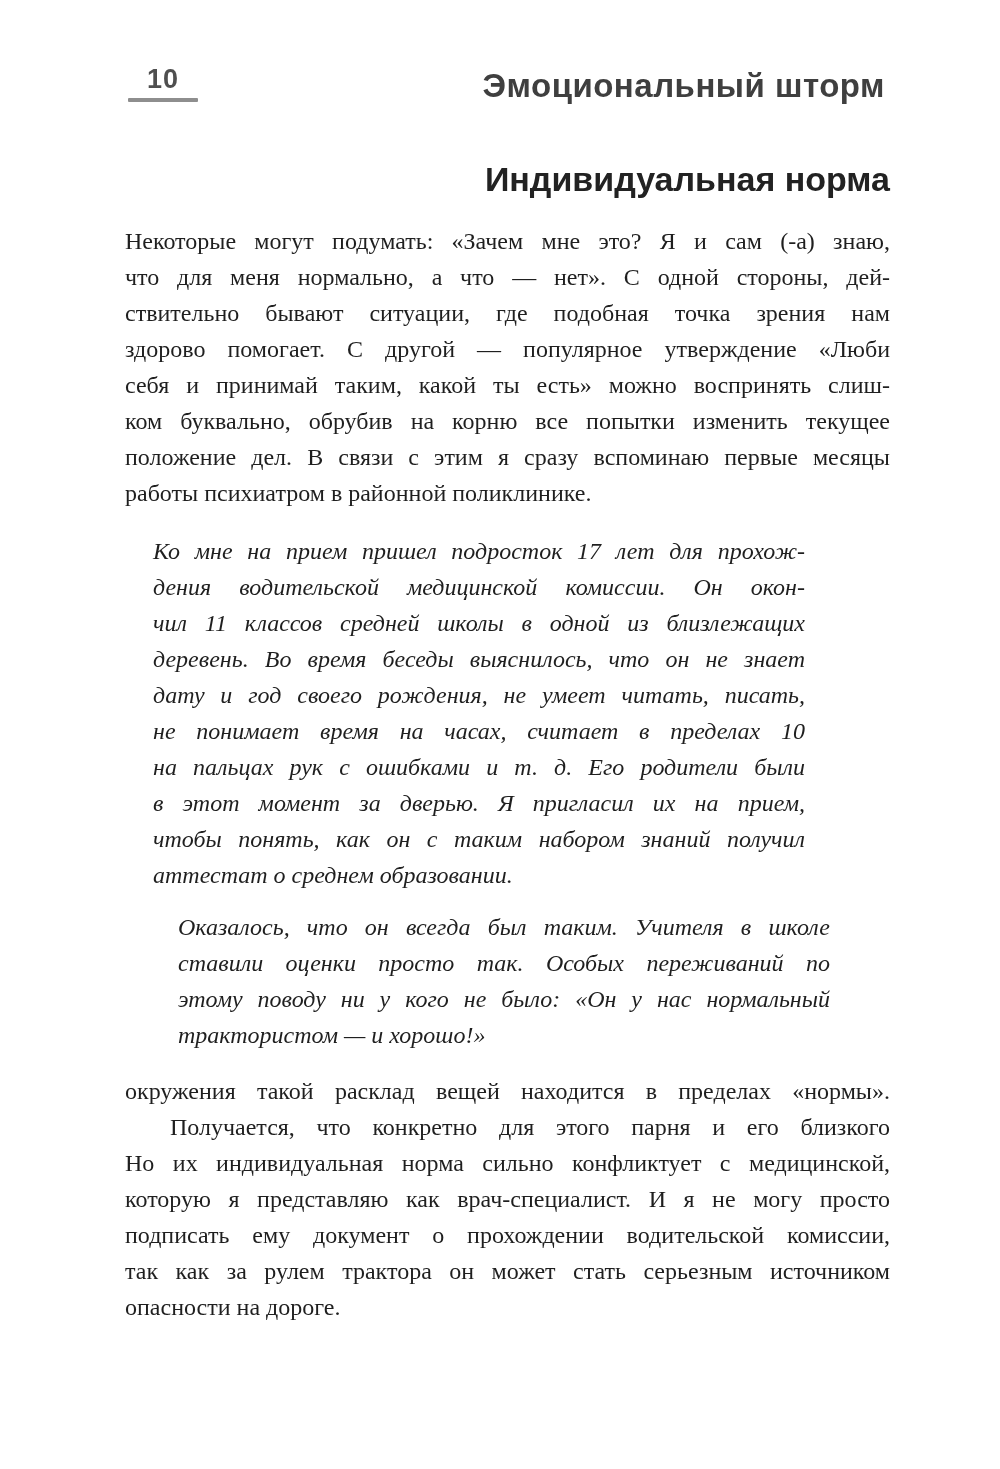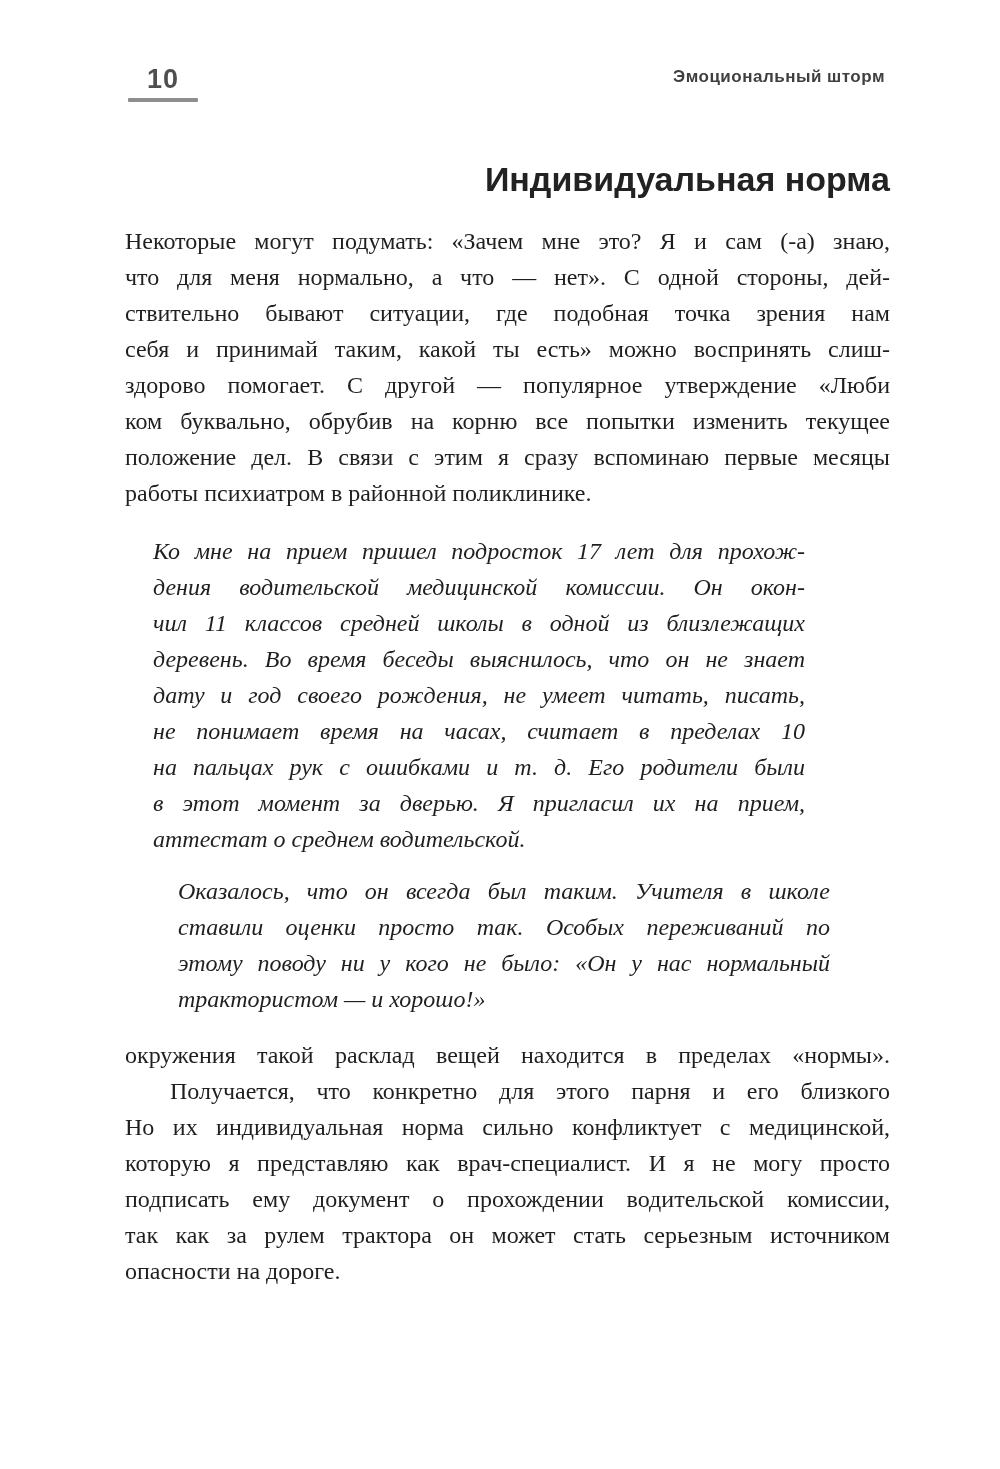--- a/index.html
+++ b/index.html
@@ -44,21 +44,21 @@
     height: 4px;
     background: #8e8e8e;
     border-radius: 1px;
   }
   .running-title {
     position: absolute;
     right: 0;
     top: 3px;
     font-family: "Liberation Sans", sans-serif;
     font-weight: 600;
-    font-size: 17px;
+    font-size: 33px;
     color: #3f3f3f;
     letter-spacing: 0.5px;
   }
   
   .section-title {
     position: absolute;
     left: 125px;
     width: 765px;
     top: 160px;
     margin: 0;
@@ -109,36 +109,37 @@
     <div class="running-title">Эмоциональный шторм</div>
   </header>
 
   <h1 class="section-title">Индивидуальная норма</h1>
 
   <main class="content" id="content">
       <div class="paragraph body" style="margin-top: 0px;">
         <div class="line">Некоторые могут подумать: «Зачем мне это? Я и сам (-а) знаю,</div>
         <div class="line">что для меня нормально, а что — нет». С одной стороны, дей-</div>
         <div class="line">ствительно бывают ситуации, где подобная точка зрения нам</div>
+        <div class="line">здорово помогает. С другой — популярное утверждение «Люби</div>
         <div class="line">себя и принимай таким, какой ты есть» можно воспринять слиш-</div>
-        <div class="line">здорово помогает. С другой — популярное утверждение «Люби</div>
         <div class="line">ком буквально, обрубив на корню все попытки изменить текущее</div>
         <div class="line">положение дел. В связи с этим я сразу вспоминаю первые месяцы</div>
         <div class="line last">работы психиатром в районной поликлинике.</div>
       </div>
       <div class="paragraph quote" style="margin-top: 22px; margin-left: 28px;">
         <div class="line">Ко мне на прием пришел подросток 17 лет для прохож-</div>
         <div class="line">дения водительской медицинской комиссии. Он окон-</div>
         <div class="line">чил 11 классов средней школы в одной из близлежащих</div>
         <div class="line">деревень. Во время беседы выяснилось, что он не знает</div>
         <div class="line">дату и год своего рождения, не умеет читать, писать,</div>
         <div class="line">не понимает время на часах, считает в пределах 10</div>
         <div class="line">на пальцах рук с ошибками и т. д. Его родители были</div>
         <div class="line">в этот момент за дверью. Я пригласил их на прием,</div>
-        <div class="line last">аттестат о среднем водительской.</div>
+        <div class="line">чтобы понять, как он с таким набором знаний получил</div>
+        <div class="line last">аттестат о среднем образовании.</div>
       </div>
       <div class="paragraph quote" style="margin-top: 16px;">
         <div class="line">Оказалось, что он всегда был таким. Учителя в школе</div>
         <div class="line">ставили оценки просто так. Особых переживаний по</div>
         <div class="line">этому поводу ни у кого не было: «Он у нас нормальный</div>
         <div class="line last">трактористом — и хорошо!»</div>
       </div>
       <div class="paragraph body" style="margin-top: 20px;">
         <div class="line">окружения такой расклад вещей находится в пределах «нормы».</div>
         <div class="line indent">Получается, что конкретно для этого парня и его близкого</div>

